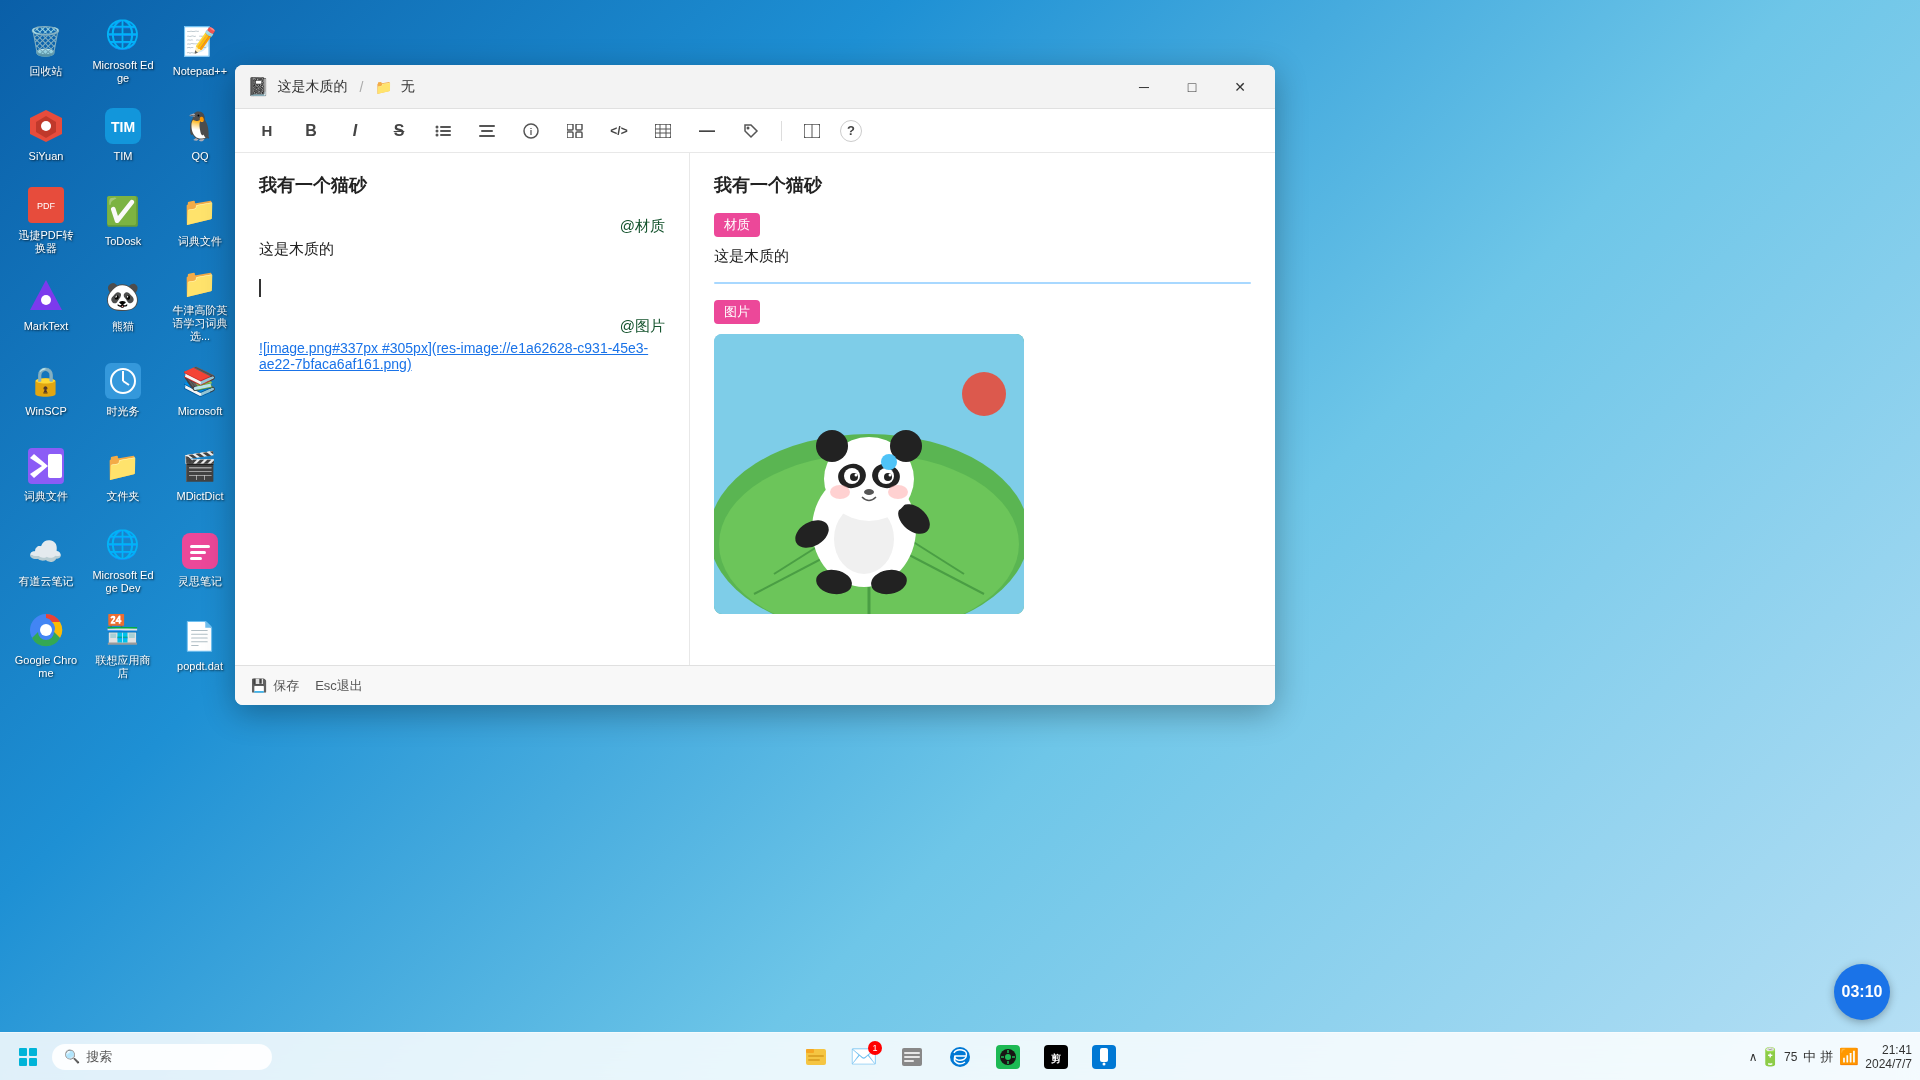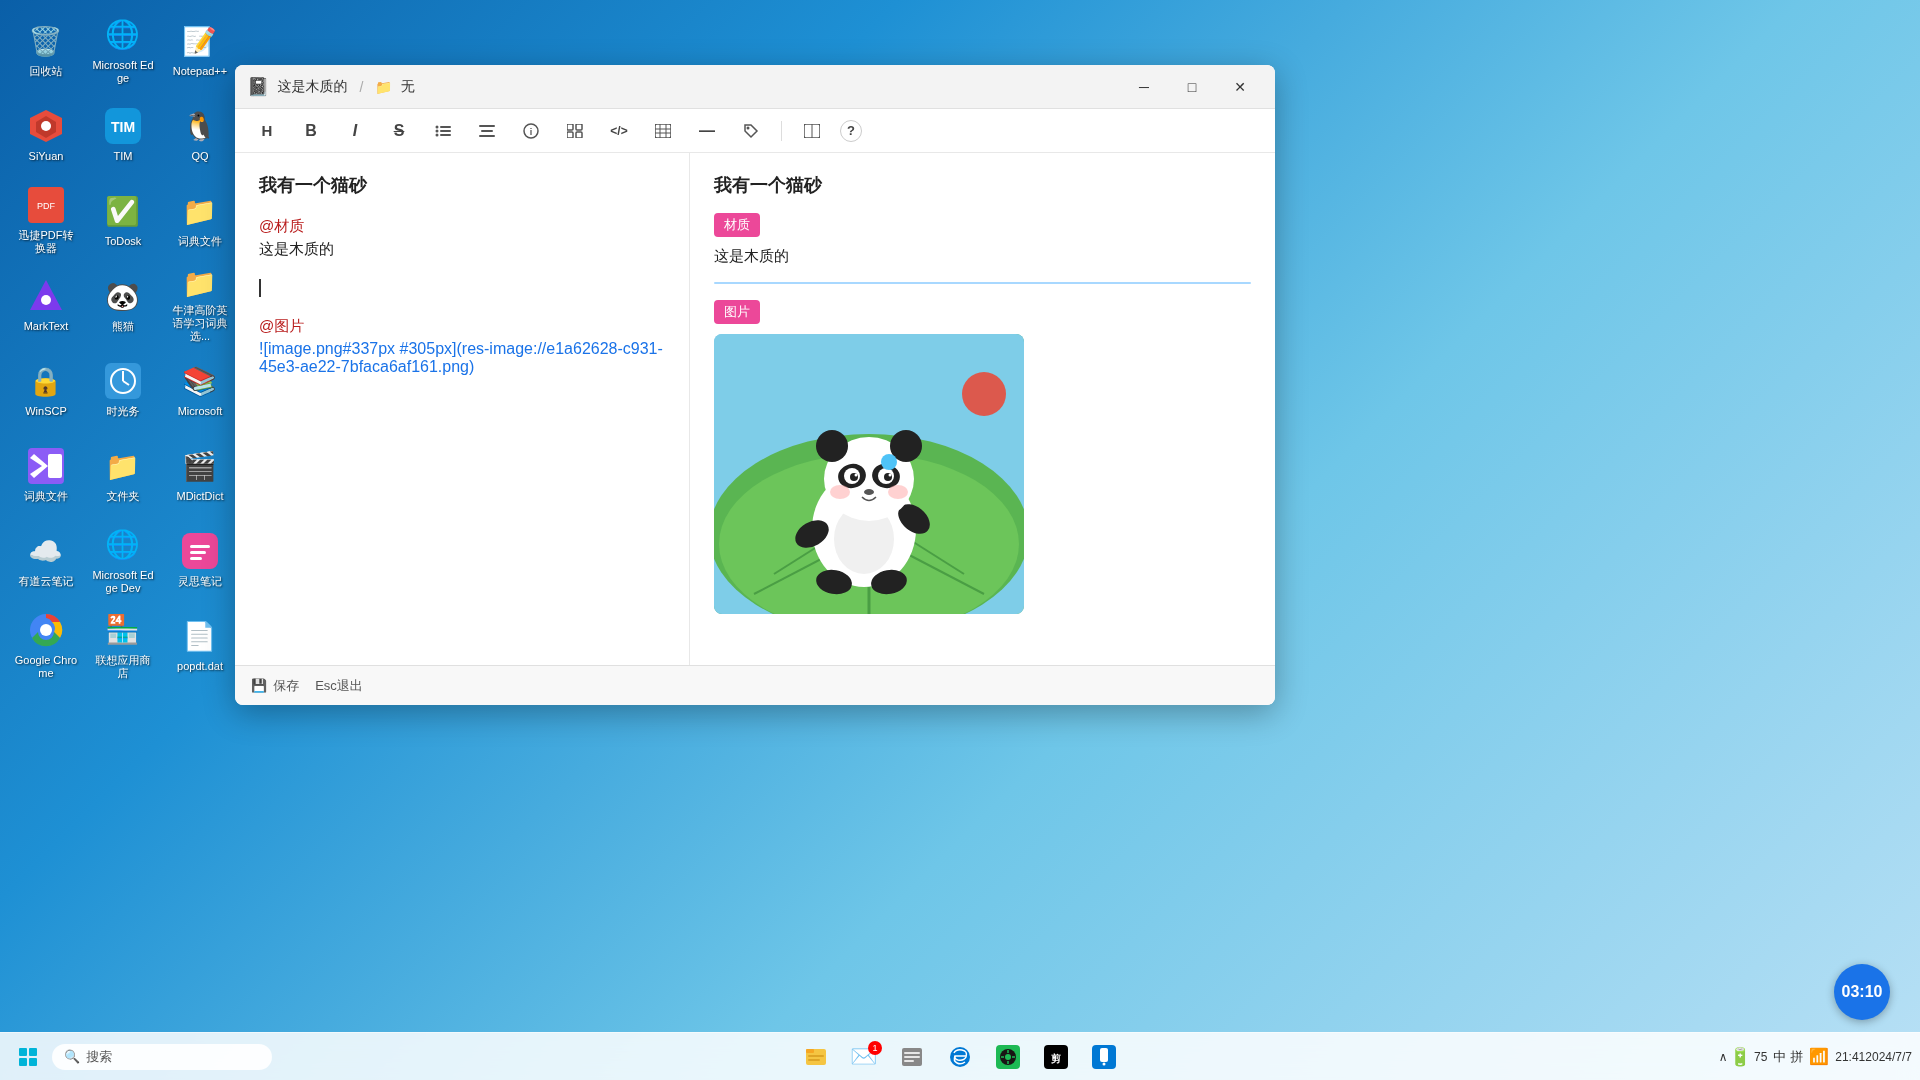--- a/index.html
+++ b/index.html
@@ -155,20 +155,21 @@
       cursor: pointer;
     }
 
     .search-bar span {
       font-size: 13px;
       color: #555;
     }
 
     .clock-area {
       display: flex;
+      flex-direction: column;
       align-items: flex-end;
       font-size: 12px;
       color: #333;
     }
 
     .system-tray {
       display: flex;
       align-items: center;
       gap: 2px;
       font-size: 12px;
@@ -273,22 +274,23 @@
       font-size: 18px;
       font-weight: bold;
       margin-bottom: 20px;
     }
 
     .editor-section {
       margin-bottom: 20px;
     }
 
     .at-label {
-      color: #b91c1c;
+      color: #14532d;
       margin-bottom: 4px;
+      text-align: right;
     }
 
     .editor-text {
       color: #222;
     }
 
     .cursor-line {
       display: flex;
       align-items: center;
     }
@@ -301,21 +303,22 @@
       animation: blink 1s infinite;
     }
 
     @keyframes blink {
       0%, 50% { opacity: 1; }
       51%, 100% { opacity: 0; }
     }
 
     .image-ref {
       color: #1a73e8;
-      font-size: 16px;
+      text-decoration: underline;
+      font-size: 14px;
     }
 
     
     .preview-pane {
       flex: 1;
       padding: 20px 24px;
       overflow-y: auto;
       background: white;
     }
 

